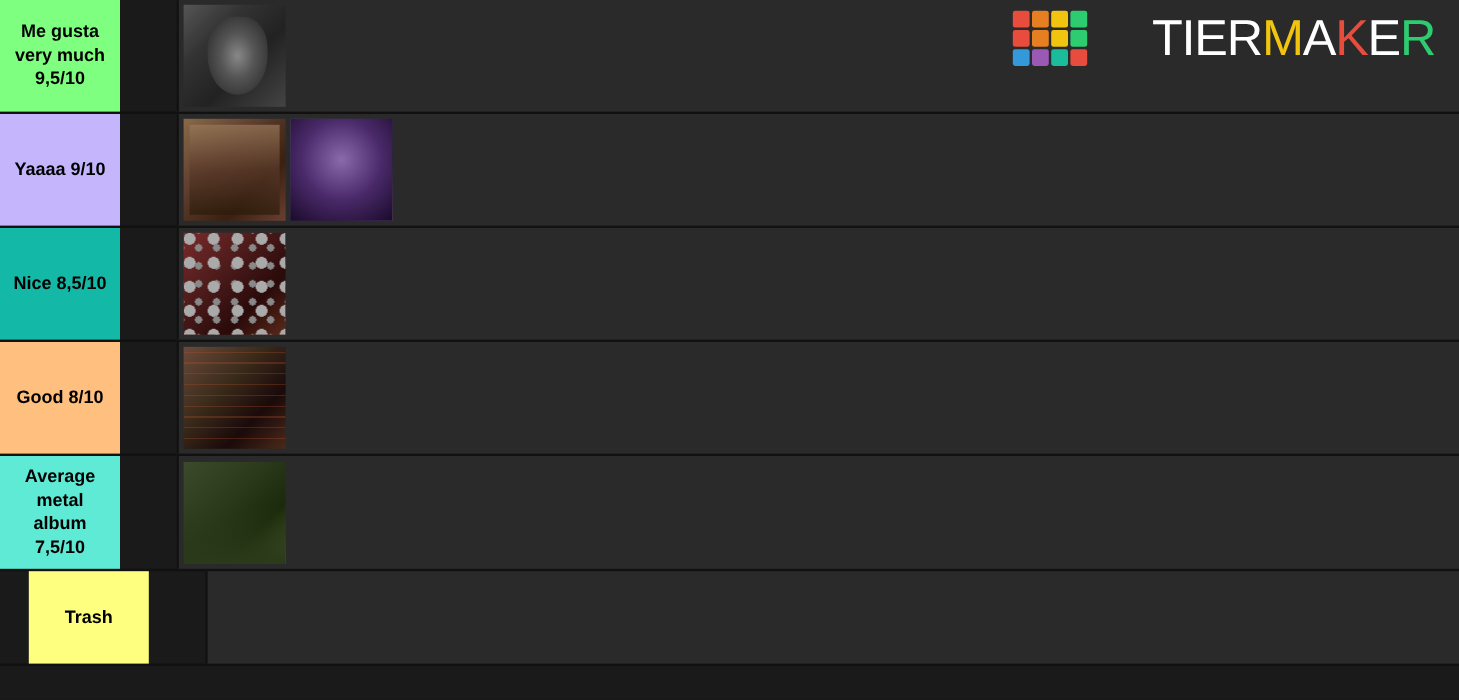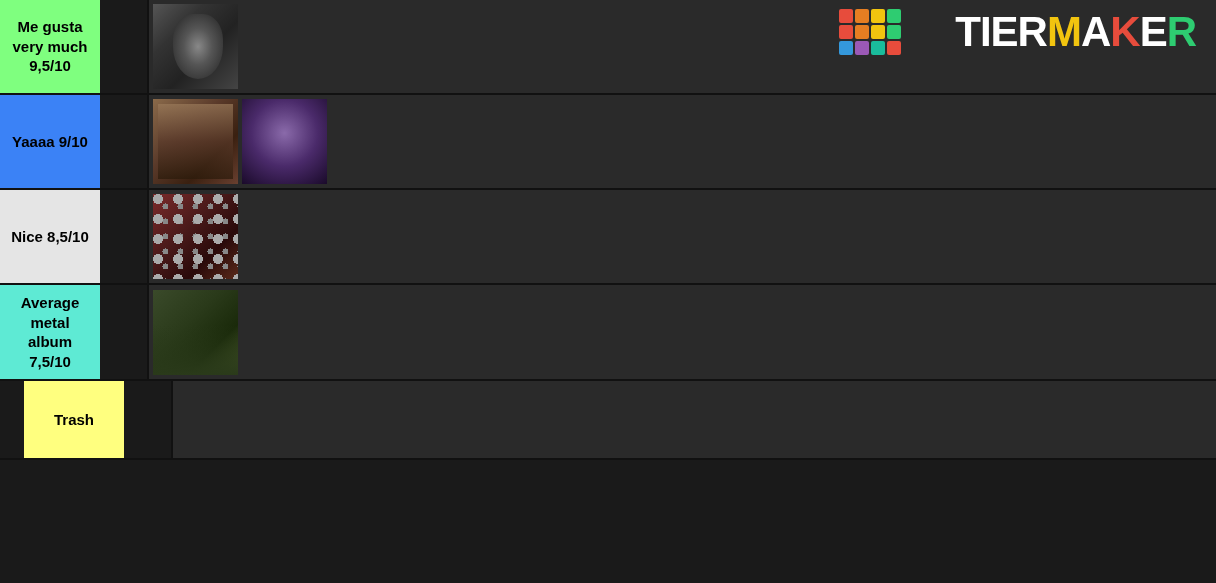--- a/index.html
+++ b/index.html
@@ -137,21 +137,21 @@
       grid-template-rows: repeat(3, 14px);
       gap: 2px;
     }
     .logo-cell {
       width: 14px;
       height: 14px;
       border-radius: 2px;
     }
     .logo-text {
       font-size: 42px;
-      font-weight: 700;
+      font-weight: 400;
       color: #fff;
       font-family: Arial Black, sans-serif;
       letter-spacing: -1px;
       text-transform: uppercase;
       margin-left: 44px;
     }
 
     
     .tier-row-trash {
       min-height: 79px;
@@ -185,34 +185,40 @@
   <div class="tier-list">
 
     <div class="tier-row">
       <div class="tier-label" style="background:#7fff7f;">Me gusta very much 9,5/10</div>
       <div class="tier-content">
         <div class="album-art album-t1-1"></div>
       </div>
     </div>
 
     <div class="tier-row">
-      <div class="tier-label" style="background:#3b82f6;">Yaaaa 9/10</div>
+      <div class="tier-label" style="background:#c4b5fd;">Yaaaa 9/10</div>
       <div class="tier-content">
         <div class="album-art album-t2-1"></div>
         <div class="album-art album-t2-2"></div>
       </div>
     </div>
 
     <div class="tier-row">
-      <div class="tier-label" style="background:#e5e5e5;">Nice 8,5/10</div>
+      <div class="tier-label" style="background:#14b8a6;">Nice 8,5/10</div>
       <div class="tier-content">
         <div class="album-art album-t3-1"></div>
       </div>
     </div>
 
+    <div class="tier-row">
+      <div class="tier-label" style="background:#ffbf7f;">Good 8/10</div>
+      <div class="tier-content">
+        <div class="album-art album-t4-1"></div>
+      </div>
+    </div>
 
     <div class="tier-row">
       <div class="tier-label" style="background:#5eead4;">Average metal album 7,5/10</div>
       <div class="tier-content">
         <div class="album-art album-t5-1"></div>
       </div>
     </div>
 
     <div class="tier-row tier-row-trash">
       <div class="tier-label" style="background:#ffff7f;margin-left:24px;">Trash</div>

